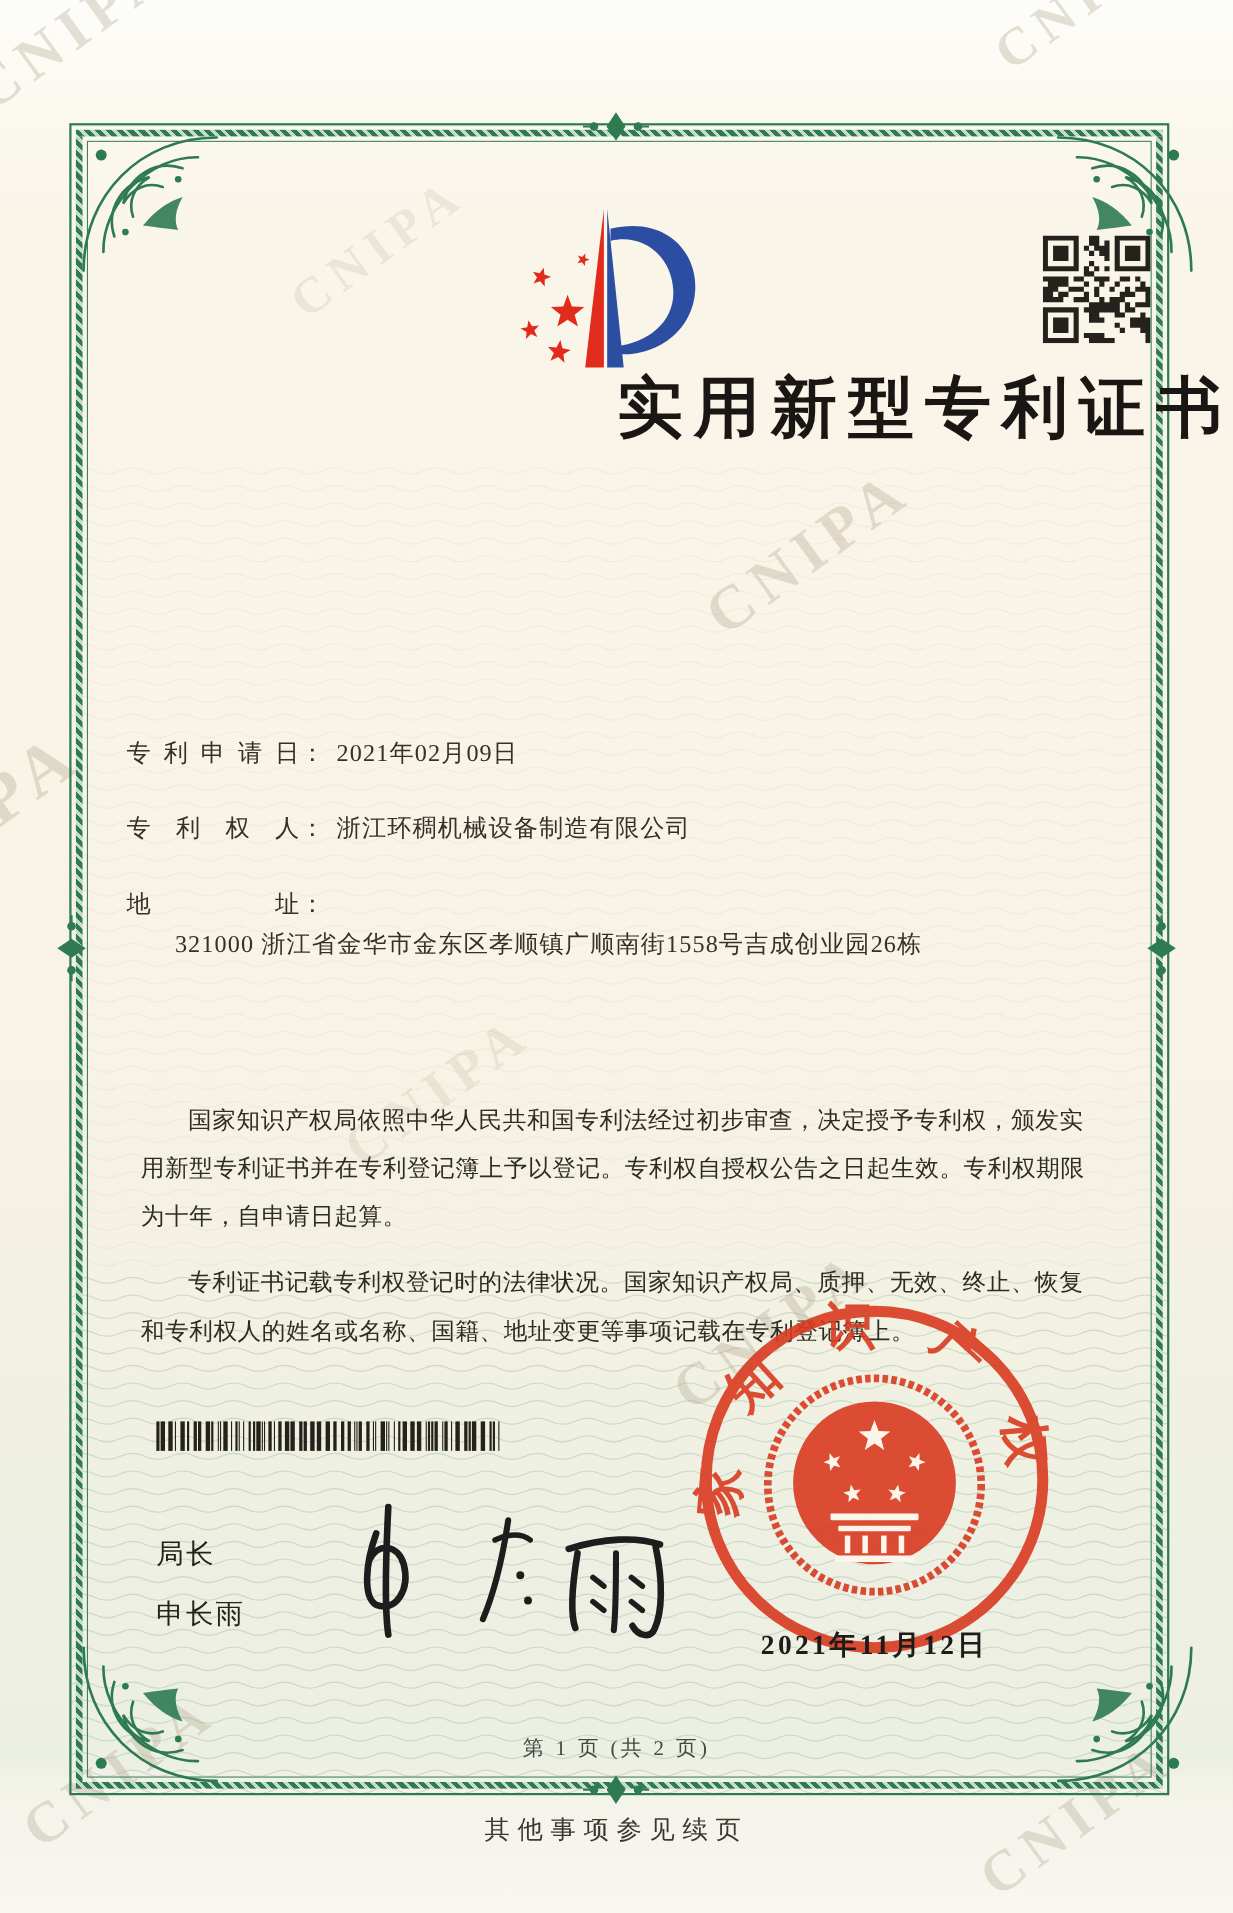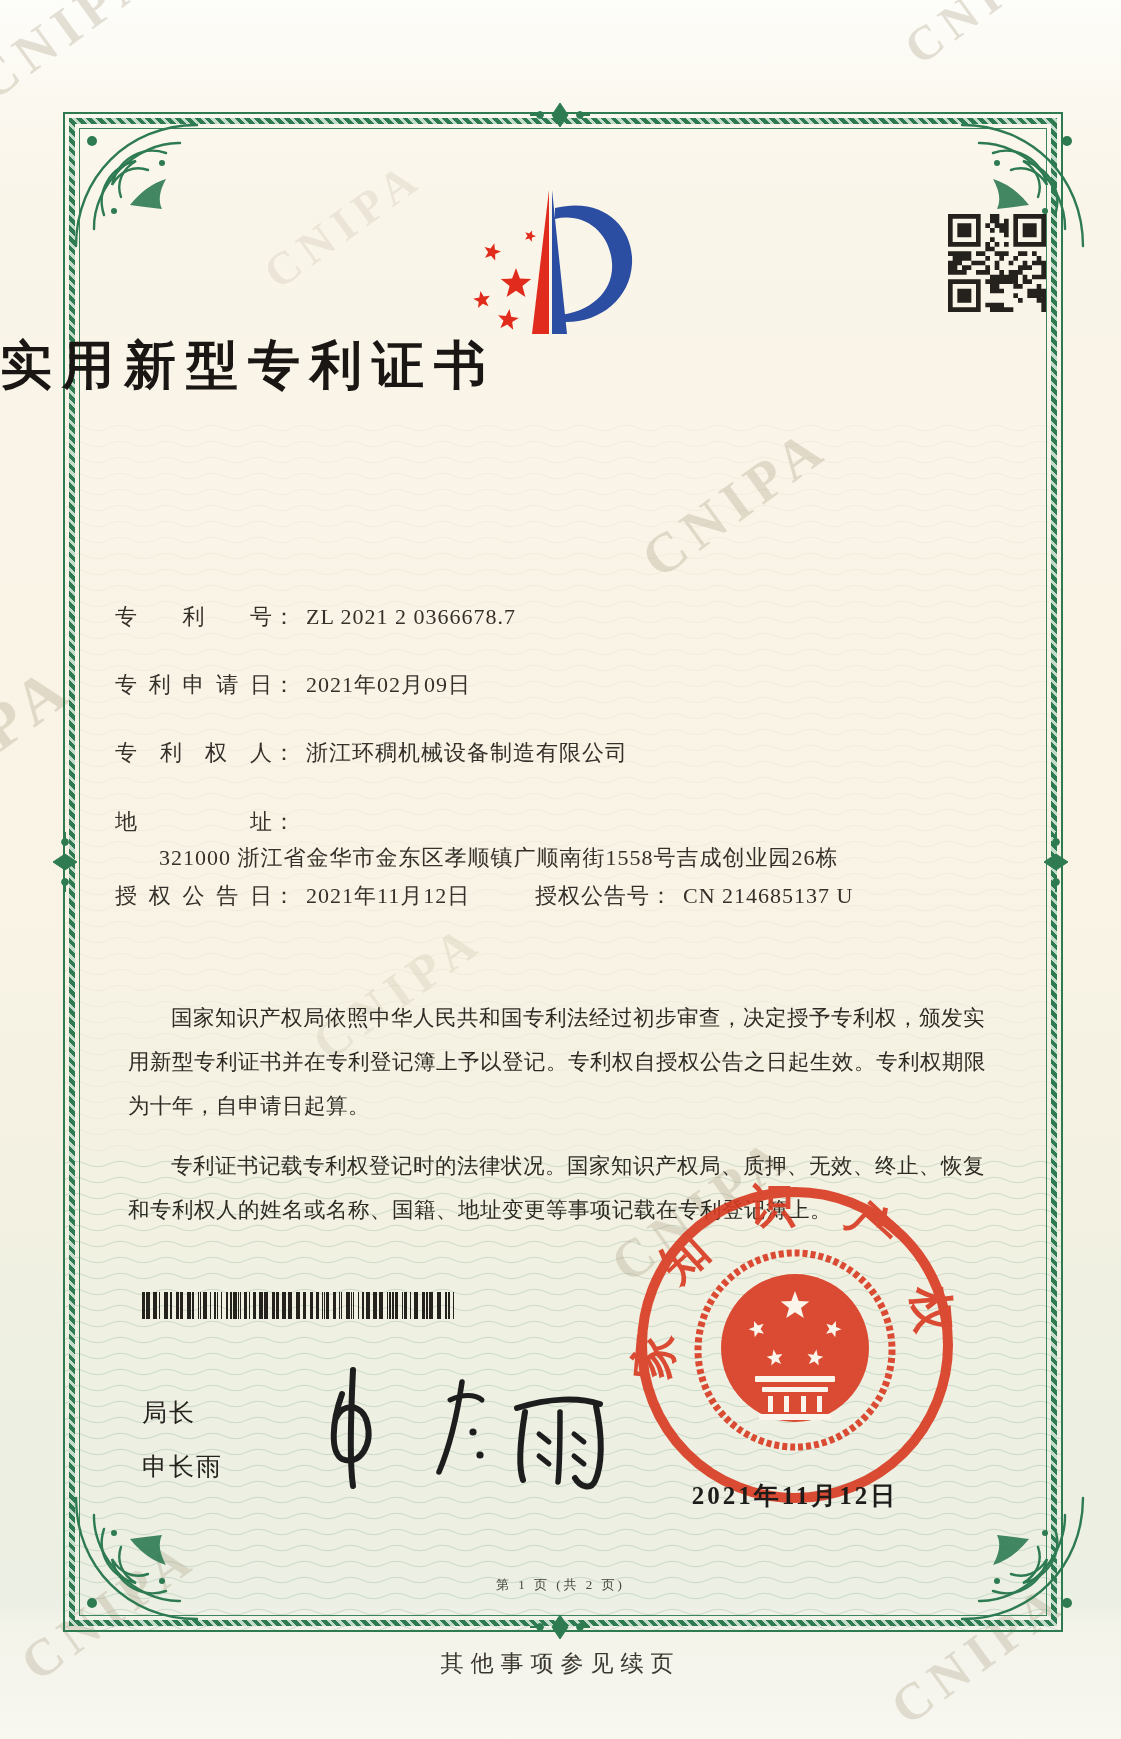--- a/index.html
+++ b/index.html
@@ -32,23 +32,23 @@
   .midorn.top{left:528px;top:101px;}
   .midorn.bottom{left:528px;top:1613px;transform:scaleY(-1);}
   .midorn.left{left:33px;top:848px;transform:rotate(90deg);}
   .midorn.right{left:1024px;top:848px;transform:rotate(-90deg);}
 
   
   .certno{position:absolute;left:113px;top:181px;font-size:21px;letter-spacing:5px;
           color:#3a352d;}
   .qr{position:absolute;left:948px;top:214px;width:98px;height:98px;}
   .logo{position:absolute;left:452px;top:184px;width:195px;height:155px;}
-  .title{position:absolute;left:0;top:331px;width:1121px;text-align:left;
+  .title{position:absolute;left:0;top:331px;width:1121px;text-align:right;
          font-family:"Liberation Sans","DejaVu Sans",sans-serif;
-         font-weight:800;font-size:52px;letter-spacing:10px;color:#191613;}
+         font-weight:800;font-size:60px;letter-spacing:10px;color:#191613;}
 
   
   .frow{position:absolute;left:115px;width:905px;font-size:22px;color:#35302a;
         letter-spacing:1px;line-height:36px;}
   .flabel{display:inline-block;width:158px;text-align:justify;text-align-last:justify;
           vertical-align:top;}
   .fcolon{display:inline-block;vertical-align:top;}
   .fvalue{display:inline-block;margin-left:10px;vertical-align:top;max-width:688px;}
   .grantrow{display:flex;}
   .gcell1{width:420px;}
@@ -62,21 +62,21 @@
   .barcode{position:absolute;left:142px;top:1292px;width:312px;height:27px;}
   .director{position:absolute;left:142px;font-family:"Liberation Sans","DejaVu Sans",sans-serif;
             font-size:25px;color:#26231f;letter-spacing:2px;}
   .director.t1{top:1396px;}
   .director.t2{top:1450px;}
   .signature{position:absolute;left:312px;top:1360px;width:300px;height:138px;}
   .seal{position:absolute;left:628px;top:1178px;width:334px;height:334px;}
   .sealdate{position:absolute;left:628px;top:1479px;width:334px;text-align:center;
             font-weight:bold;font-size:25px;letter-spacing:3px;color:#1d1c1a;}
   .pageinfo{position:absolute;left:0;top:1576px;width:1121px;text-align:center;
-            font-size:13px;letter-spacing:3px;color:#454840;}
+            font-size:19px;letter-spacing:3px;color:#454840;}
   .footnote{position:absolute;left:0;top:1648px;width:1121px;text-align:center;
             font-size:23px;letter-spacing:7px;color:#3a372f;}
 </style>
 </head>
 <body>
 
 <div class="paper">
 
   <svg class="abs" id="waves" style="left:63px;top:420px;" width="1000" height="1212" viewBox="0 0 1000 1212">
       <path d="M0,8 q11.5,-5.5 23,0 t23,0 t23,0 t23,0 t23,0 t23,0 t23,0 t23,0 t23,0 t23,0 t23,0 t23,0 t23,0 t23,0 t23,0 t23,0 t23,0 t23,0 t23,0 t23,0 t23,0 t23,0 t23,0 t23,0 t23,0 t23,0 t23,0 t23,0 t23,0 t23,0 t23,0 t23,0 t23,0 t23,0 t23,0 t23,0 t23,0 t23,0 t23,0 t23,0 t23,0 t23,0 t23,0 t23,0" fill="none" stroke="#c9bfa6" stroke-opacity="0.16" stroke-width="1"></path>
@@ -208,39 +208,28 @@
         <polygon points="80.1,46.4 80.1,50.6 84.0,52.2 80.0,53.6 79.7,57.8 77.1,54.4 73.0,55.4 75.5,51.9 73.3,48.3 77.3,49.6"></polygon>
       </g>
     <polygon points="97,6 80,150 97,150" fill="#e02b1d"></polygon>
     <polygon points="100,6 100,150 115,150" fill="#2b4ea2"></polygon>
     <path d="M103,24 C152,12 182,44 180,80 C178,116 146,140 110,138
              C105,138 103,134 106,131 C140,128 162,106 160,79
              C158,48 132,28 103,35 Z" fill="#2b4ea2"></path>
   </svg>
   <div class="title">实用新型专利证书</div>
 
-  <div class="frow" style="top:599px;">
-    <span class="flabel">专利号</span><span class="fcolon">：</span><span class="fvalue">ZL 2021 2 0366678.7</span>
-  </div>
   <div class="frow" style="top:667px;">
     <span class="flabel">专利申请日</span><span class="fcolon">：</span><span class="fvalue">2021年02月09日</span>
   </div>
   <div class="frow" style="top:735px;">
     <span class="flabel">专利权人</span><span class="fcolon">：</span><span class="fvalue">浙江环稠机械设备制造有限公司</span>
   </div>
   <div class="frow" style="top:804px;">
     <span class="flabel">地址</span><span class="fcolon">：</span><span class="fvalue" style="width:688px;margin-left:44px;">321000 浙江省金华市金东区孝顺镇广顺南街1558号吉成创业园26栋</span>
-  </div>
-  <div class="frow grantrow" style="top:878px;">
-    <span class="gcell1">
-      <span class="flabel">授权公告日</span><span>：</span><span class="fvalue">2021年11月12日</span>
-    </span>
-    <span>
-      <span>授权公告号</span><span>：</span><span class="fvalue">CN 214685137 U</span>
-    </span>
   </div>
 
   <div class="body-text">
     <p>国家知识产权局依照中华人民共和国专利法经过初步审查，决定授予专利权，颁发实用新型专利证书并在专利登记簿上予以登记。专利权自授权公告之日起生效。专利权期限为十年，自申请日起算。</p>
     <p>专利证书记载专利权登记时的法律状况。国家知识产权局、质押、无效、终止、恢复和专利权人的姓名或名称、国籍、地址变更等事项记载在专利登记簿上。</p>
   </div>
 
   <svg class="barcode" id="barcode" viewBox="0 0 312 27" preserveAspectRatio="none">
       <rect x="0" y="0" width="3" height="27" fill="#25211c"></rect>
       <rect x="4" y="0" width="4" height="27" fill="#25211c"></rect>

